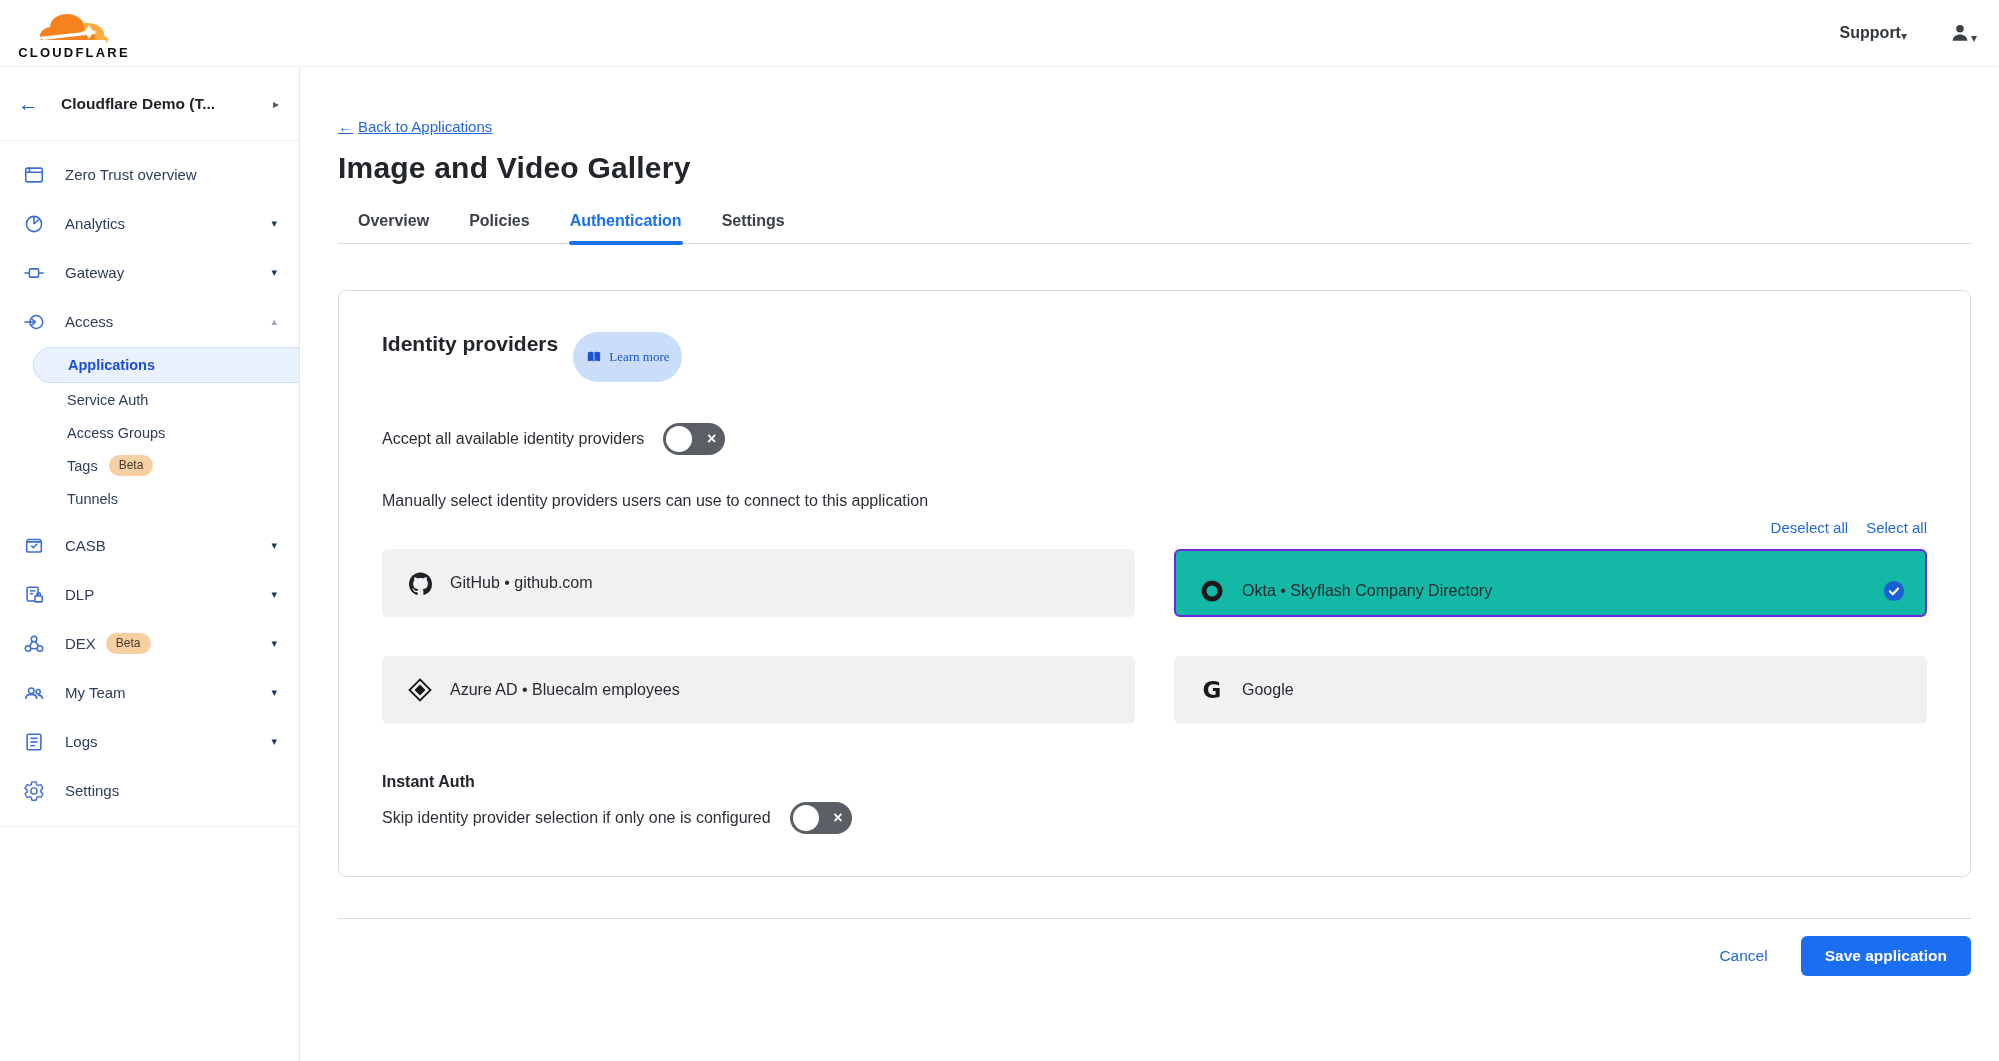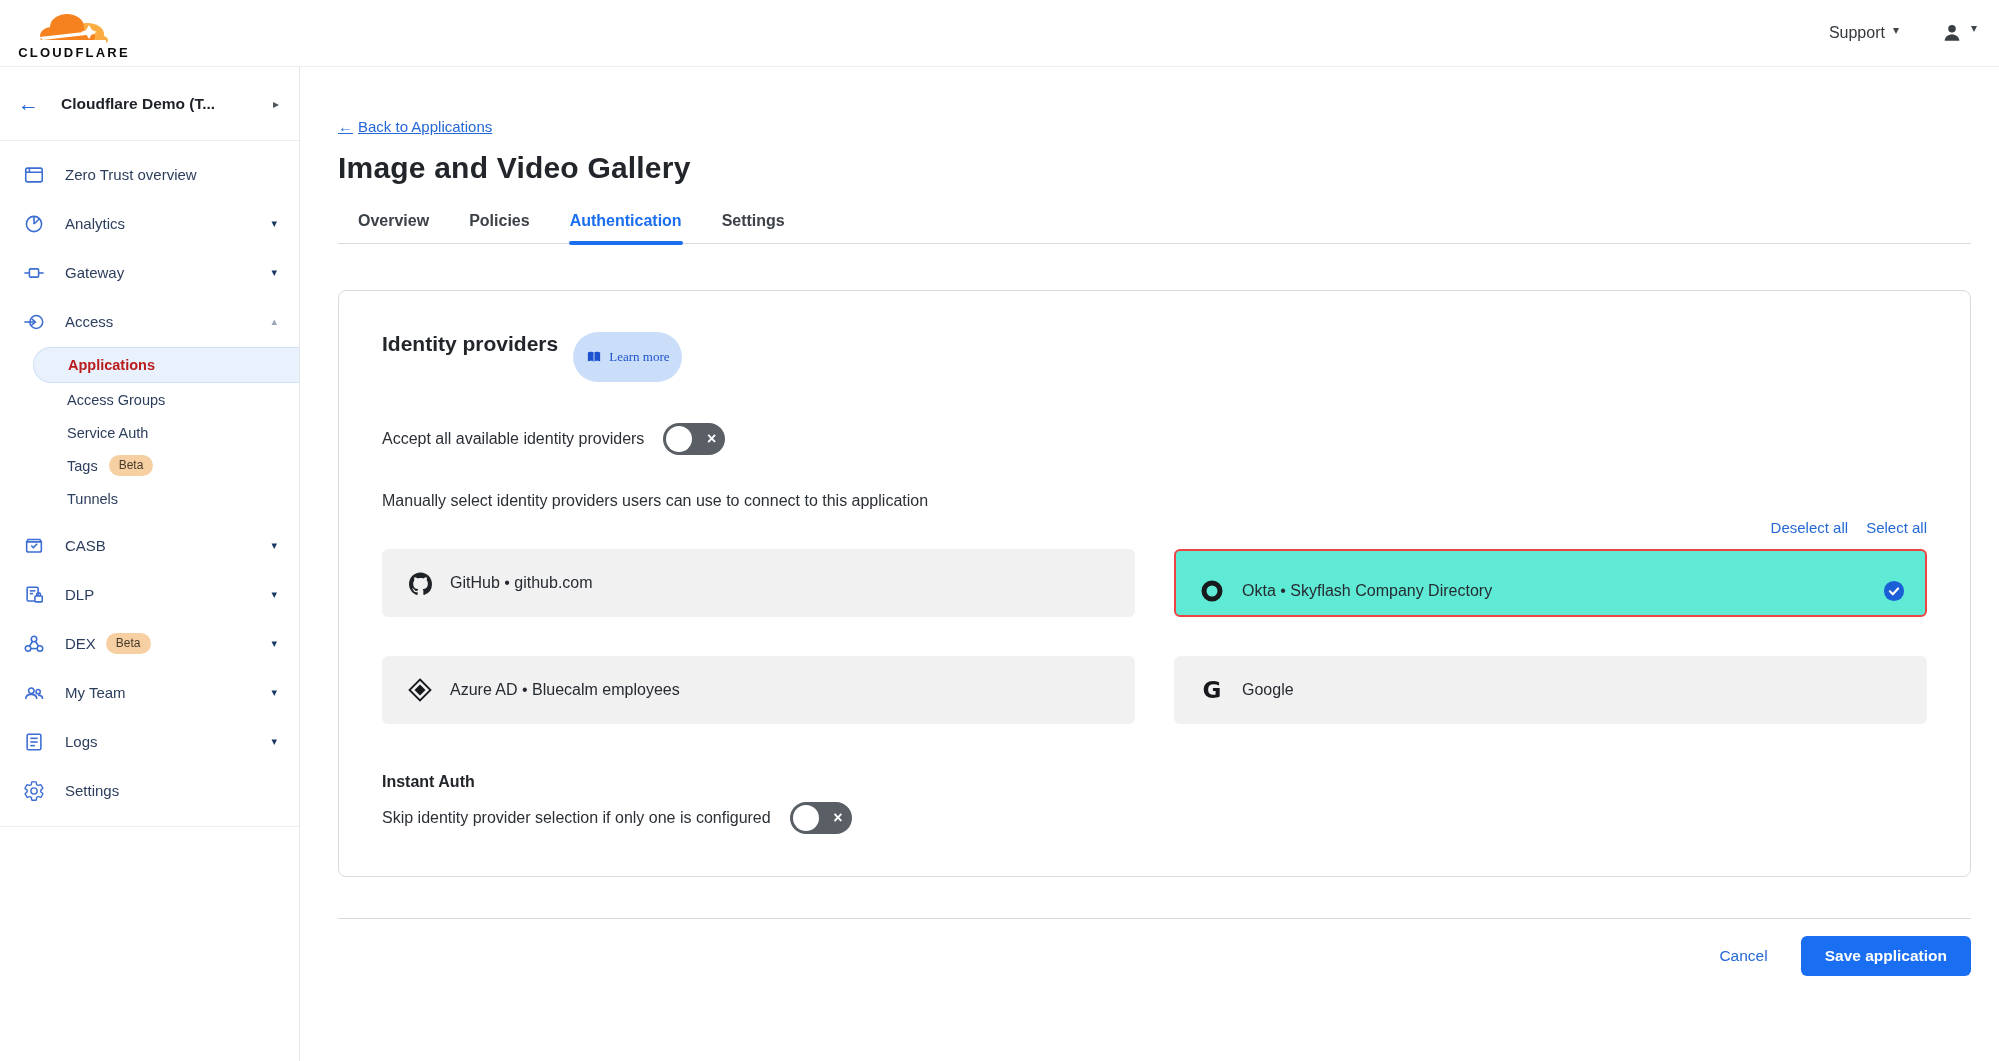--- a/index.html
+++ b/index.html
@@ -6,21 +6,21 @@
   html,body { width:1999px; height:1061px; background:#ffffff; overflow:hidden;
     font-family:"Liberation Sans","DejaVu Sans",sans-serif; color:#24292f; }
 
   
   .topbar { height:67px; display:flex; align-items:center; justify-content:space-between;
     padding:0 22px 0 12px; border-bottom:1px solid #eceff1; background:#fff; }
   .logo { display:flex; flex-direction:column; align-items:center; cursor:pointer; width:124px; }
   .logo svg { display:block; }
   .logo-text { font-size:13px; font-weight:800; letter-spacing:2.2px; color:#0c0c0c; margin-top:-2px; }
   .topbar-right { display:flex; align-items:center; gap:42px; }
-  .menu-trigger { display:flex; align-items:flex-start; gap:8px; cursor:pointer; color:#33383d; }
+  .menu-trigger { display:flex; align-items:flex-end; cursor:pointer; color:#33383d;font-weight:bold; }
   .menu-trigger .label { font-size:16px; }
   .caret-glyph { font-size:12px; color:#41464b; line-height:1; }
 
   
   .shell { display:flex; height:994px; }
 
   
   .sidebar { width:300px; border-right:1px solid #e4e7ea; background:#fff; flex-shrink:0; }
   .account-row { height:74px; display:flex; align-items:center; padding:0 20px 0 18px;
     border-bottom:1px solid #eceff1; cursor:pointer; }
@@ -34,21 +34,21 @@
   .nav-icon svg { display:block; }
   .nav-label { font-size:15px; color:#2c3e5d; flex:1; display:flex; align-items:center; gap:10px; }
   .nav-caret { font-size:11px; color:#16355f; }
   .nav-caret.up { color:#9aa7b6; }
 
   .sub-list { margin:1px 0 6px 0; }
   .sub-item { height:33px; display:flex; align-items:center; padding-left:67px; font-size:14.5px;
     color:#2c3e5d; cursor:pointer; }
   .sub-item.active { height:36px; margin-left:33px; padding-left:34px; background:#e9f1fc;
     border:1px solid #cfe0f7; border-right:none; border-radius:18px 0 0 18px;
-    font-weight:700; color:#b91c1c; }
+    font-weight:700; color:#1d4ed8; }
   .beta-badge { background:#f6cfa2; color:#453a2c; font-size:12px; font-weight:500;
     border-radius:999px; padding:3px 10px; line-height:1.2; }
   .sidebar-divider { border-top:1px solid #ebedef; margin-top:11px; }
 
   
   .main { flex:1; padding:51px 28px 0 38px; overflow:hidden; }
   .back-link { display:inline-flex; gap:5px; font-size:15px; color:#2468d5;
     text-decoration:underline; cursor:pointer; }
   .page-title { font-size:30px; font-weight:700; color:#22262b; margin-top:15px; letter-spacing:.2px; }
 
@@ -77,21 +77,21 @@
   .manual-label { font-size:16px; color:#2b3036; margin-top:37px; }
 
   .select-links { display:flex; justify-content:flex-end; gap:18px; margin-top:9px; }
   .select-links a { font-size:15px; color:#2468d5; cursor:pointer; }
 
   .provider-grid { display:grid; grid-template-columns:1fr 1fr; column-gap:33px; row-gap:20px; margin-top:13px;gap:39px; }
   .tile { height:68px; background:#f1f1f2; border-radius:6px; display:flex; align-items:center;
     padding:0 22px 0 25px; cursor:pointer; }
   .tile-icon { width:26px; display:flex; align-items:center; justify-content:center; margin-right:17px; }
   .tile-label { font-size:16px; color:#262b31; }
-  .tile.selected { background:#5eead4; border:2px solid #ef4444; padding:15px 20px 0 23px; }
+  .tile.selected { background:#14b8a6; border:2px solid #6d28d9; padding:15px 20px 0 23px; }
   .tile-check { margin-left:auto; display:flex; }
   .g-glyph { font-size:23px; font-weight:700; color:#17191c; font-family:"DejaVu Sans",sans-serif; }
 
   .instant-heading { font-size:16px; font-weight:700; color:#22262b; margin-top:49px; }
   .skip-row { margin-top:11px; }
 
   
   .footer { margin:41px 0 0 0; border-top:1px solid #d8dbde; padding:17px 0 0 0;
     display:flex; justify-content:flex-end; align-items:center; gap:33px; }
   .cancel-link { font-size:15.5px; color:#2468d5; cursor:pointer; }
@@ -188,24 +188,24 @@
         </span>
         <span class="nav-label">Access</span>
         <span class="nav-caret up">▴</span>
       </div>
 
       <div class="sub-list">
         <div class="sub-item active">
           <span>Applications</span>
         </div>
         <div class="sub-item">
+          <span>Service Auth</span>
+        </div>
+        <div class="sub-item">
           <span>Access Groups</span>
-        </div>
-        <div class="sub-item">
-          <span>Service Auth</span>
         </div>
         <div class="sub-item" style="gap:11px;">
           <span>Tags</span>
           <span class="beta-badge">Beta</span>
         </div>
         <div class="sub-item">
           <span>Tunnels</span>
         </div>
       </div>
 

